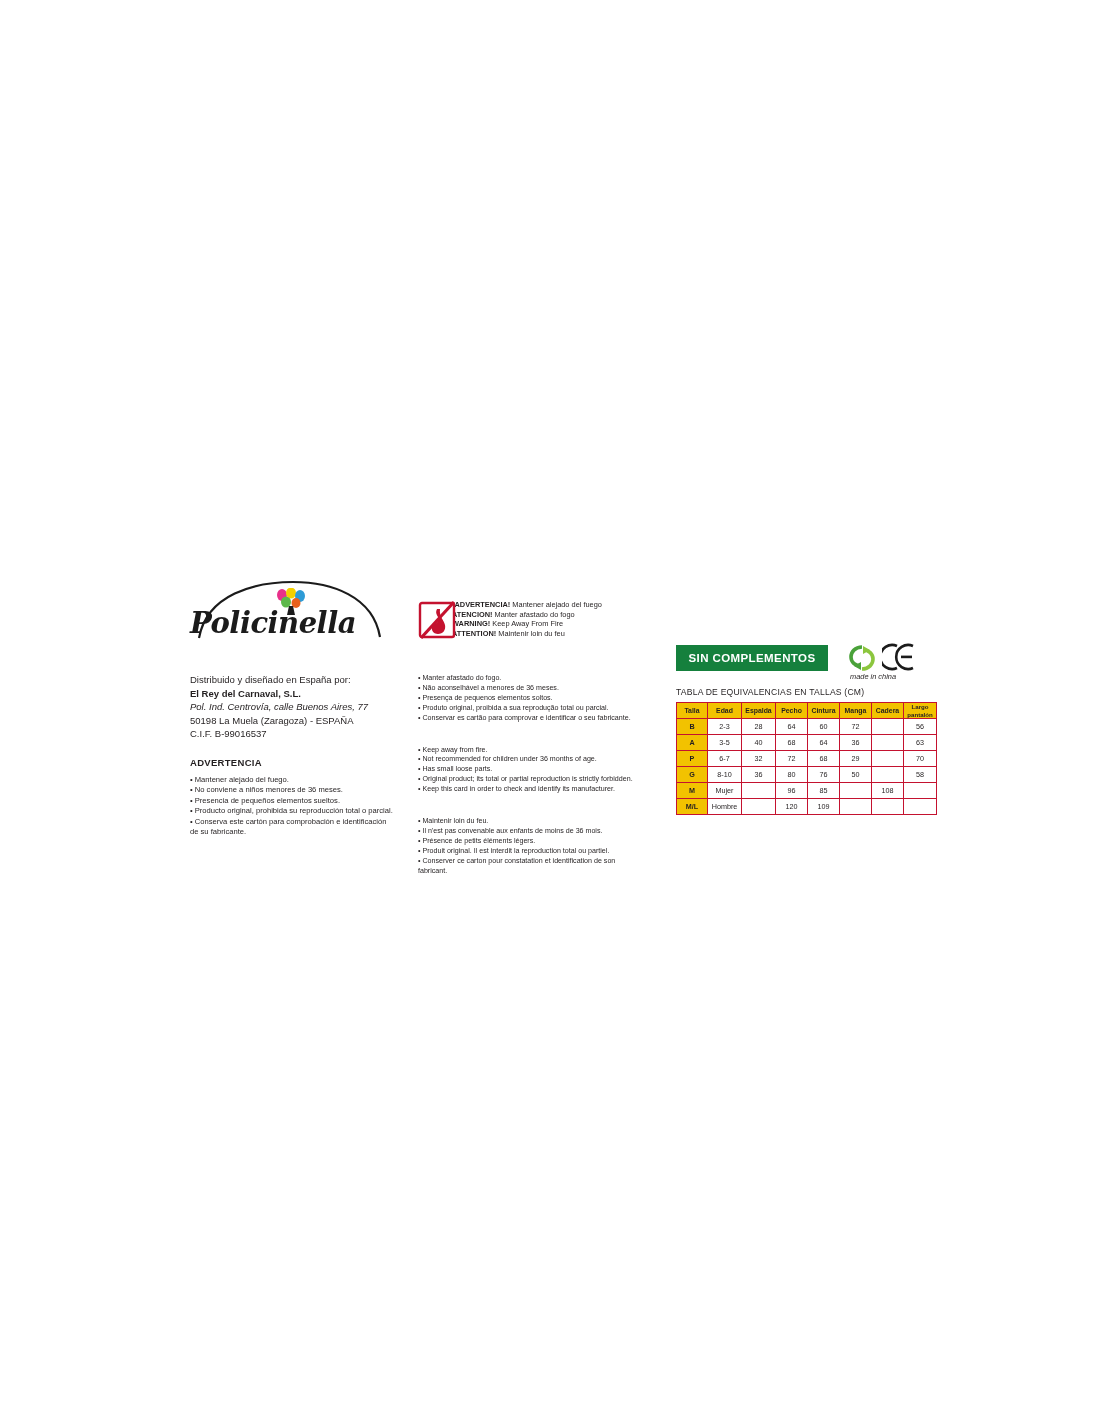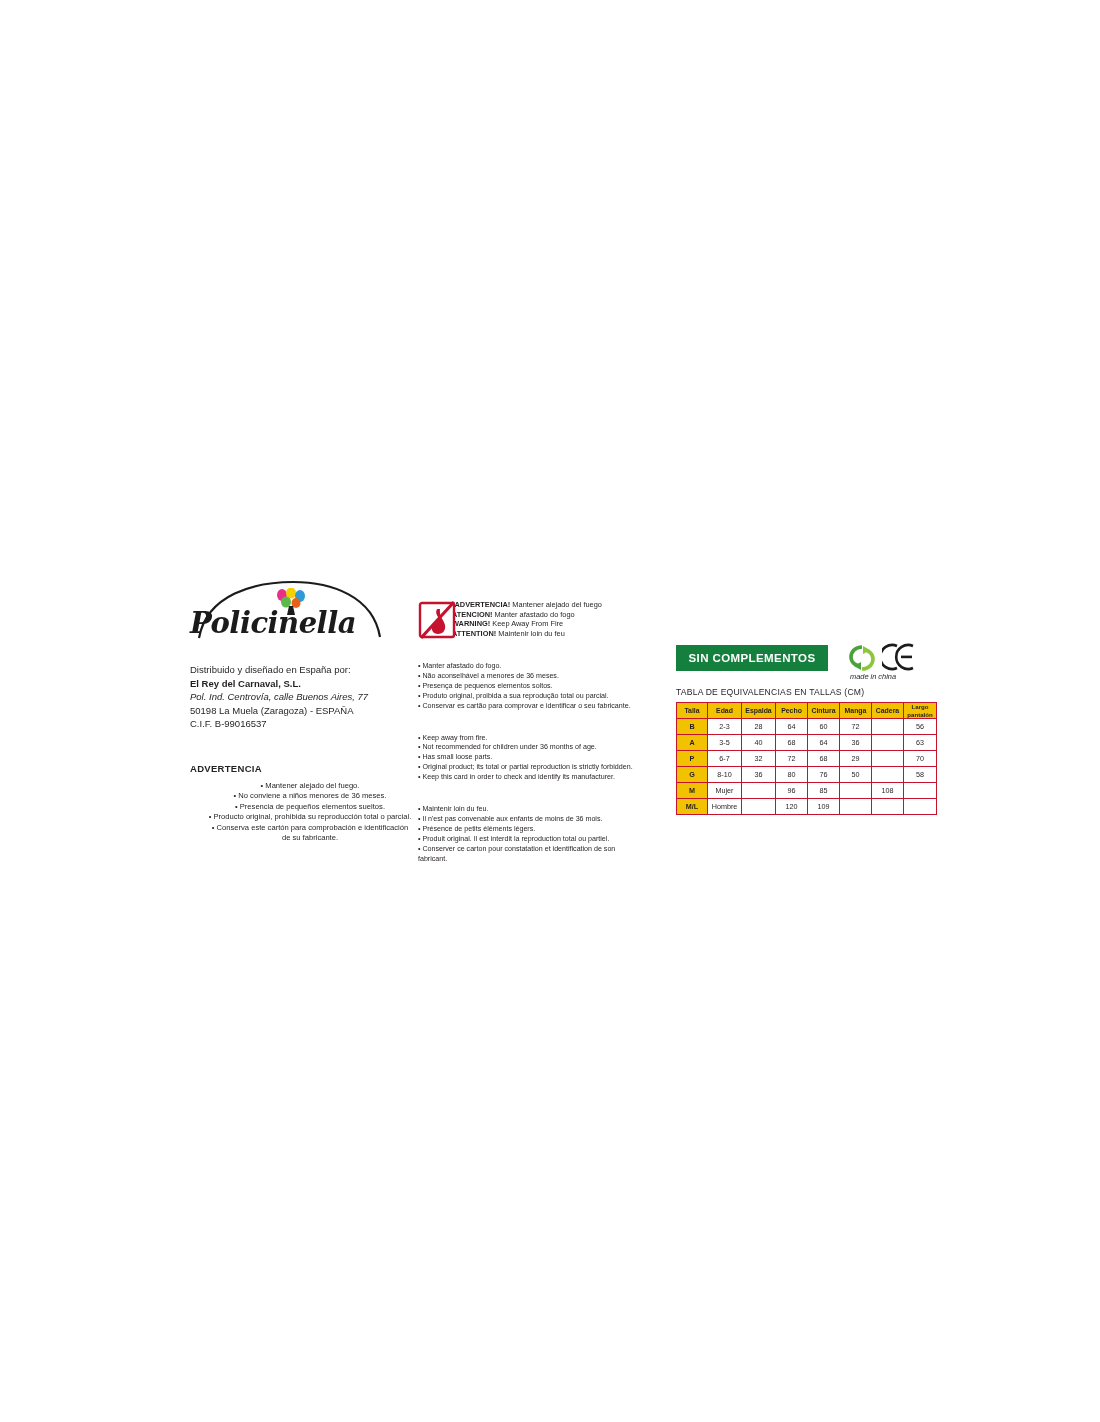--- a/index.html
+++ b/index.html
@@ -57,39 +57,38 @@
   }
   .logo-jester {
     position: absolute;
     left: 83px;
     top: 8px;
     width: 34px;
     height: 28px;
   }
 
   .addr {
-    margin-top: 8px;
+    margin-top: 18px;
     font-size: 9.5px;
     line-height: 13.5px;
     color: #231f20;
   }
   .addr .bold { font-weight: 700; }
   .addr .ital { font-style: italic; }
 
   .adv-title {
-    margin-top: 32px;
+    margin-top: 16px;
     font-size: 9.5px;
     font-weight: 700;
     letter-spacing: 0.3px;
   }
   .bullets {
     margin-top: 7px;
     font-size: 7.6px;
     line-height: 10.6px;
-    text-align: center;
   }
   .bullets div { white-space: nowrap; }
 
   
   .col-mid {
     position: absolute;
     left: 418px;
     top: 600px;
     width: 225px;
   }
@@ -106,21 +105,21 @@
   }
   .warn-lines {
     margin-left: 34px;
     font-size: 7.4px;
     line-height: 9.6px;
   }
   .warn-lines .lead { font-weight: 700; }
   .warn-lines div { white-space: nowrap; }
 
   .mid-block {
-    margin-top: 16px;
+    margin-top: 28px;
     font-size: 7.1px;
     line-height: 9.9px;
   }
   .mid-block div { white-space: nowrap; }
   .mid-block.sp { margin-top: 22px; }
 
   
   .col-right {
     position: absolute;
     left: 676px;

